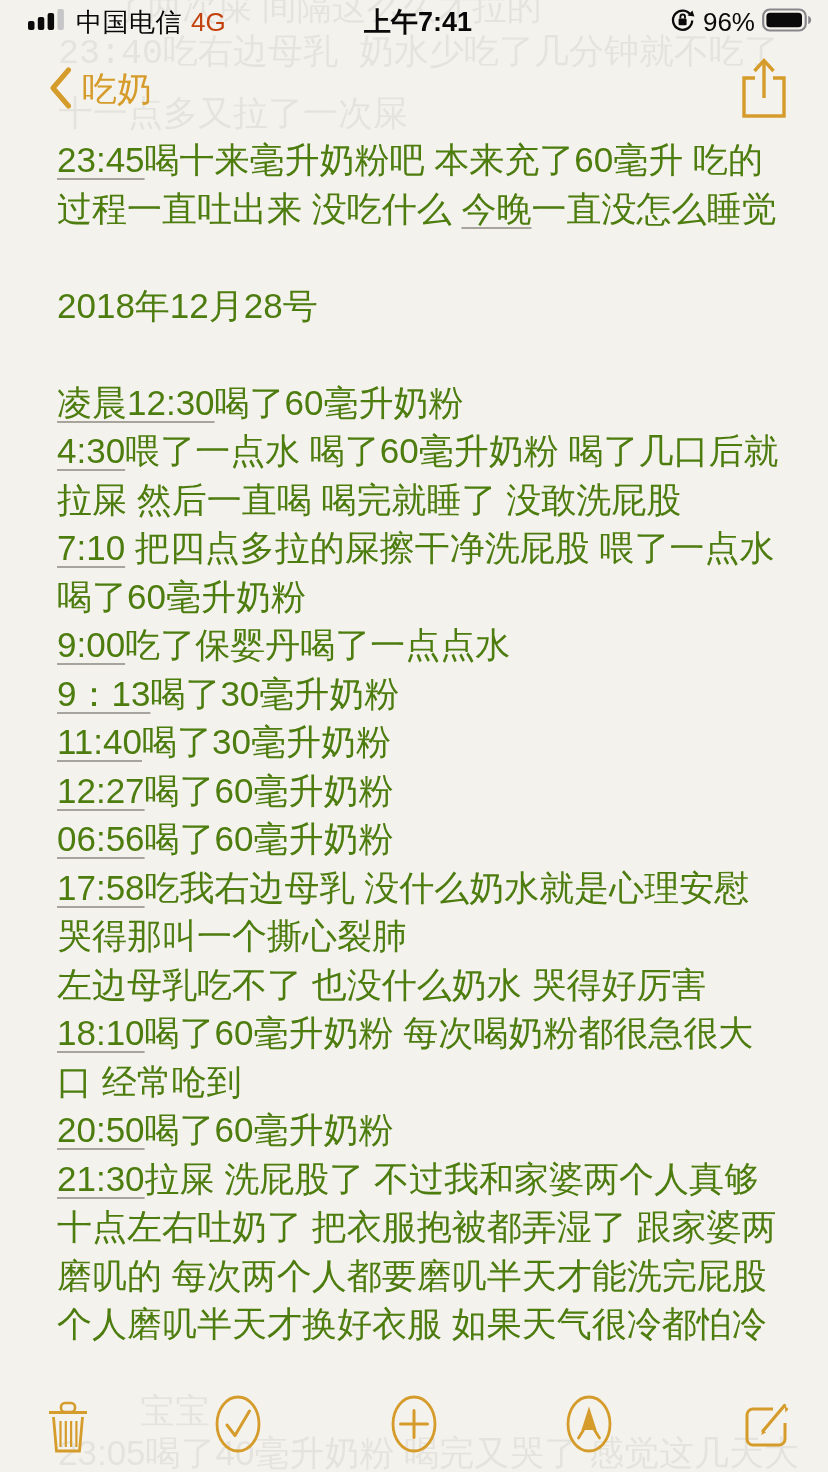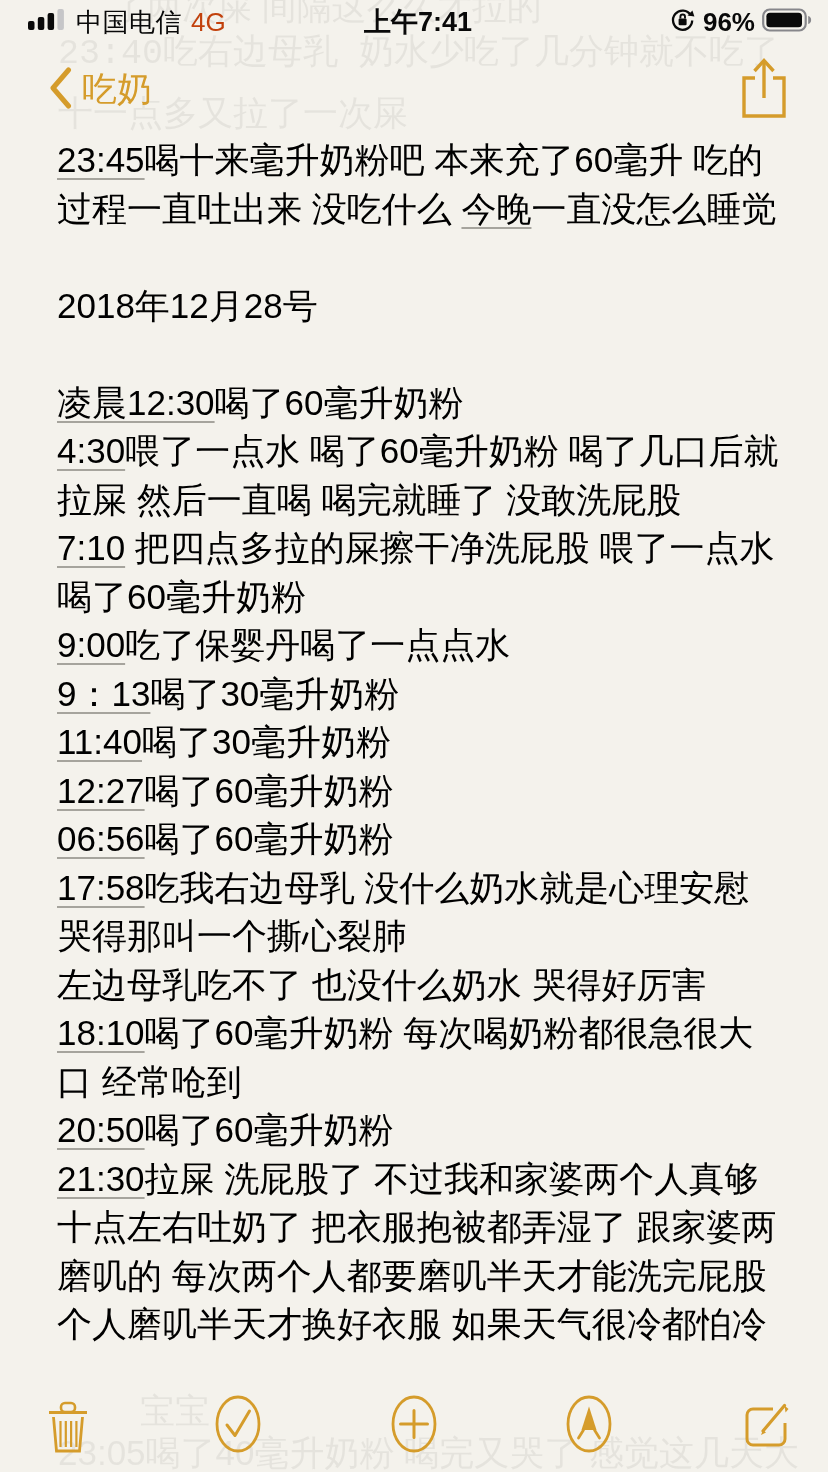--- a/index.html
+++ b/index.html
@@ -15,33 +15,33 @@
   .ghost-top-1 { left:112px; top:-16px; }
   .ghost-top-2 { left:58px;  top:28px;font-family:Liberation Mono, monospace; }
   .ghost-top-3 { left:58px;  top:90px; }
   .ghost-bot-1 { left:140px; top:1388px; }
   .ghost-bot-2 { left:58px;  top:1430px; }
   
   .status-bar { position:absolute; top:0; left:0; width:828px; height:44px; z-index:5;
     display:flex; align-items:center; justify-content:space-between; padding:0 16px 0 28px; }
   .sb-left, .sb-right { display:flex; align-items:center; }
   .sb-left  { gap:9px; }
-  .sb-right { gap:7px;font-weight:bold; }
+  .sb-right { gap:7px; }
   .sb-carrier { font-size:26px; color:#090909; letter-spacing:.5px; }
   .sb-network { font-size:26px; color:#c2410c; }
   .sb-time { position:absolute; left:8px; right:0; text-align:center; font-size:27px; font-weight:600; color:#090909; }
   .sb-batt-pct { font-size:26px; color:#090909; }
   
   .nav-bar { position:absolute; top:44px; left:0; width:828px; height:88px; z-index:5; }
   .back-button { position:absolute; left:48px; top:22px; display:flex; align-items:center; gap:10px; cursor:pointer;text-align:center; }
   .back-title { font-size:35px; color:#d59c2b; }
   .share-button { position:absolute; right:36px; top:12px; cursor:pointer; }
   
   .note-body { position:absolute; left:57px; top:136px; width:720px; z-index:2;
-    font-size:35px; line-height:48.5px; color:#000000; }
+    font-size:35px; line-height:48.5px; color:#4d7c0f; }
   .note-line { white-space:nowrap; }
   .dl { text-decoration:underline; text-decoration-color:#a6a49d; text-decoration-thickness:2px; text-underline-offset:6px; }
   
   .toolbar { position:absolute; left:0; bottom:0; width:828px; height:84px; z-index:5; }
   .tb-btn { position:absolute; bottom:14px; cursor:pointer; }
   .tb-trash   { left:46px; }
   .tb-check   { left:214px; }
   .tb-plus    { left:390px; }
   .tb-markup  { left:565px; }
   .tb-compose { left:740px; }

